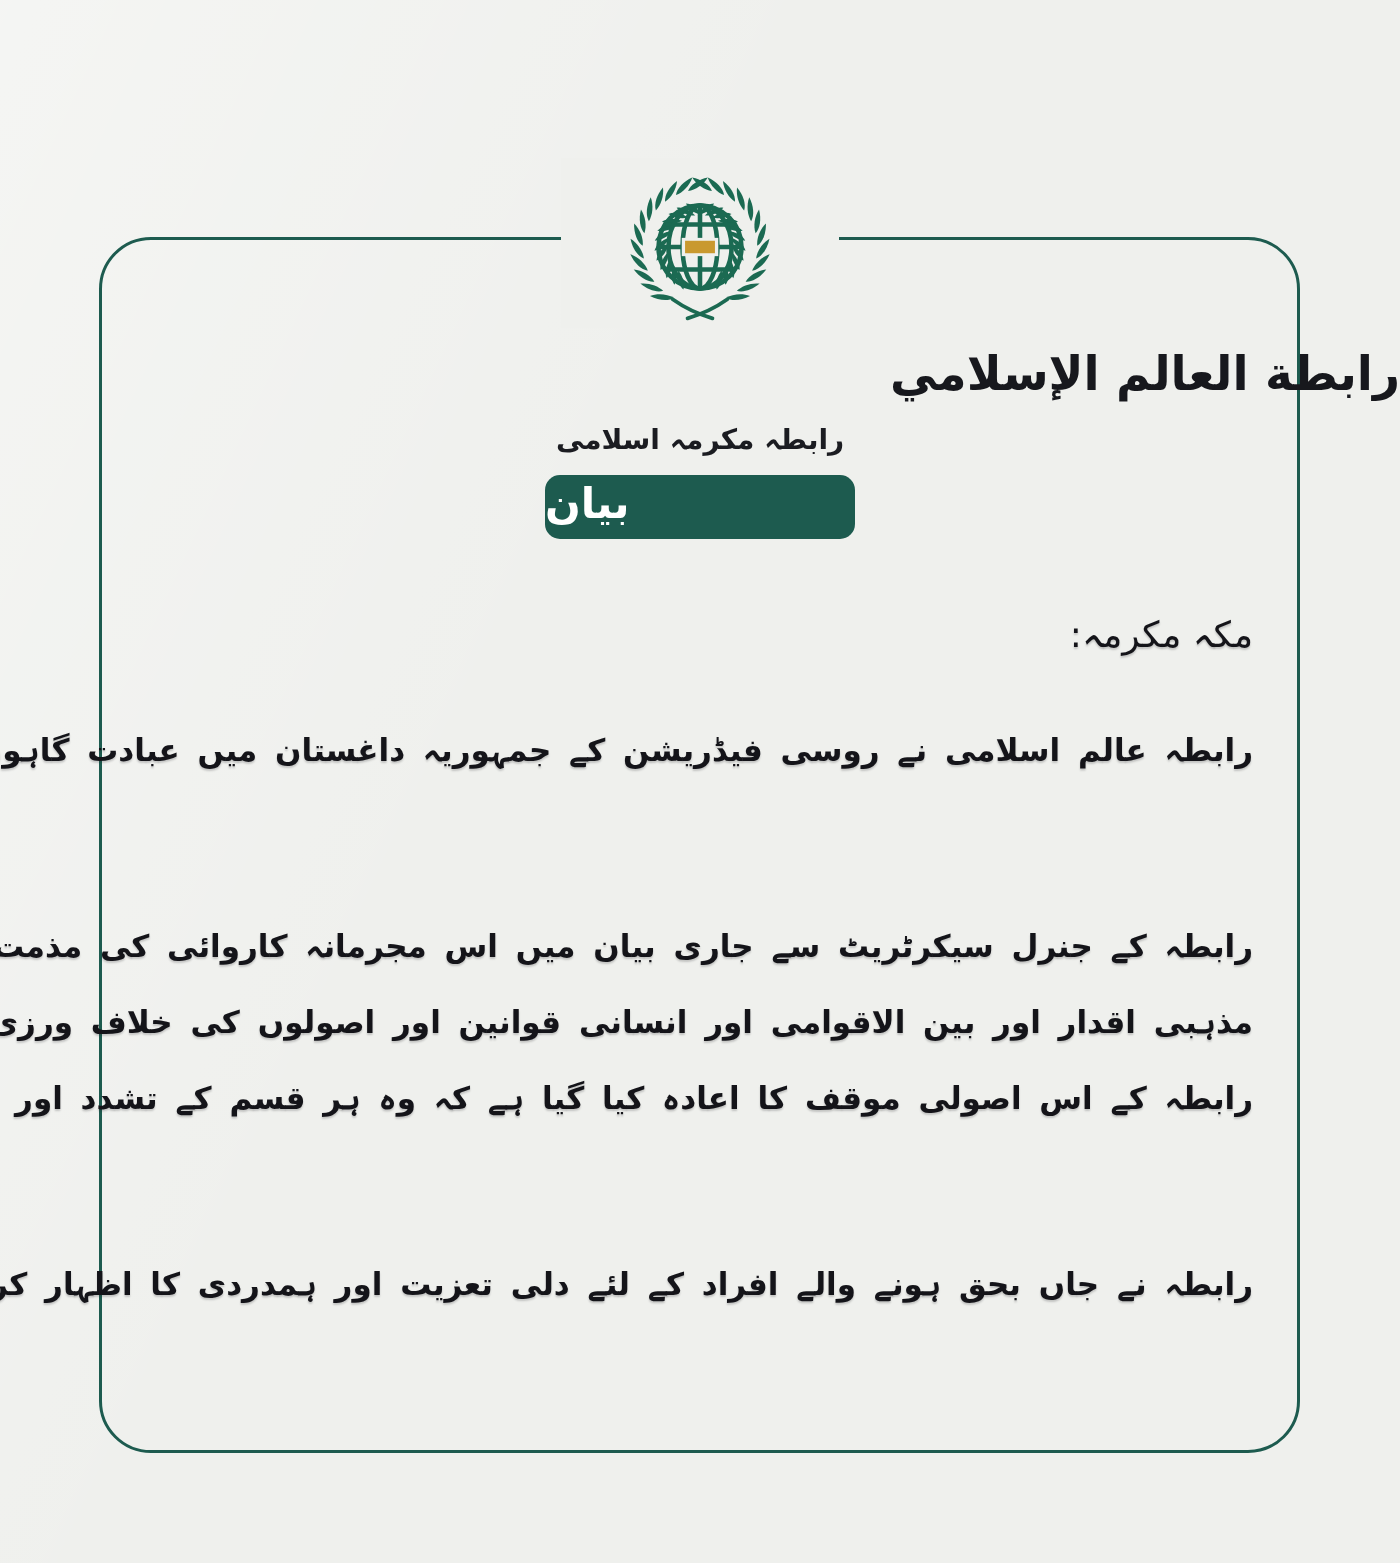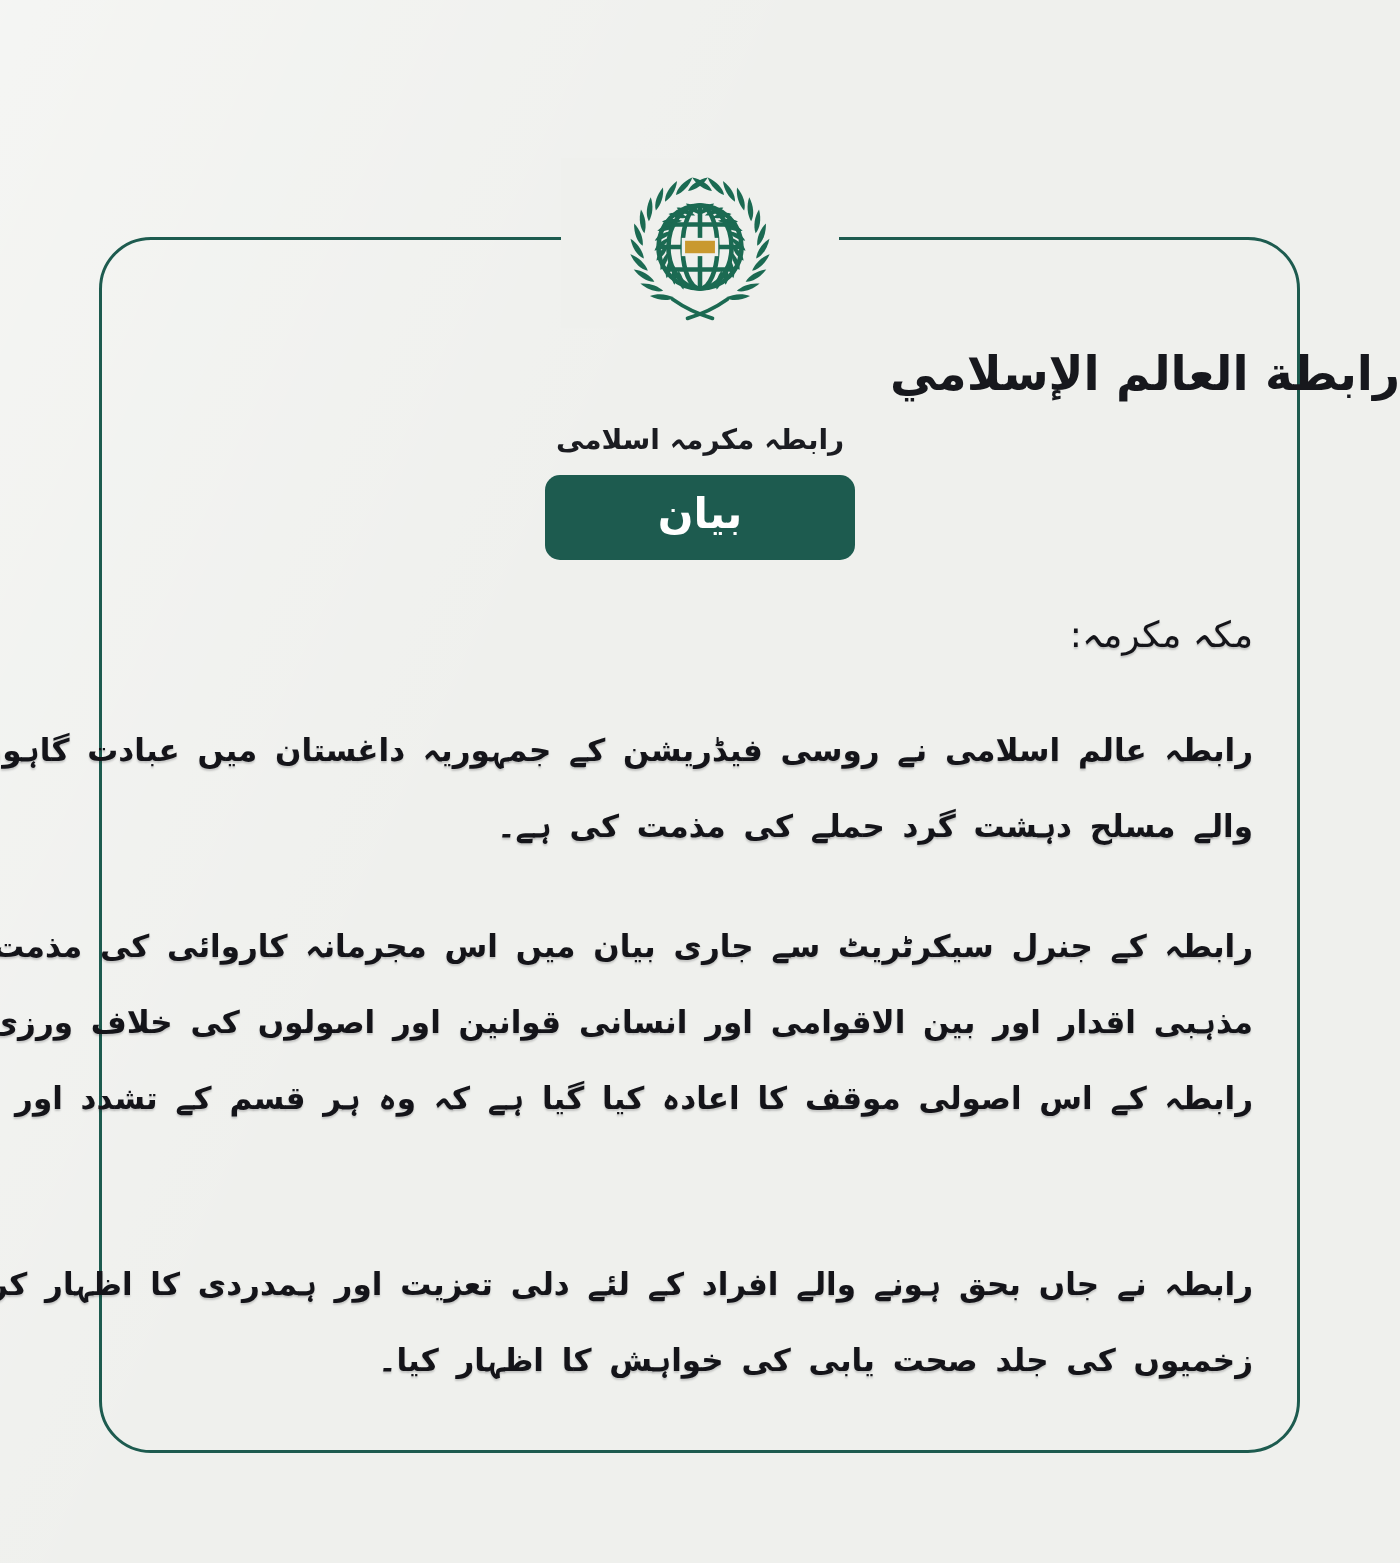--- a/index.html
+++ b/index.html
@@ -58,26 +58,26 @@
     text-align: center;
     font-size: 28px;
     font-weight: bold;
     color: #1b1c21;
     line-height: 48px;
     z-index: 3;
   }
   .banner {
     position: absolute;
     left: 545px; top: 475px;
-    width: 310px; height: 85px;
+    width: 310px; height: 64px;
     background: #1d5b4f;
     border-radius: 15px;
     display: flex;
     align-items: center;
-    justify-content: center;
+    justify-content: flex-end;
     z-index: 3;
   }
   .banner .banner-label {
     color: #ffffff;
     font-size: 42px;
     font-weight: bold;
     line-height: 79px;
     padding-bottom: 8px;
   }
 
@@ -182,27 +182,25 @@
 <div class="banner">
   <span class="banner-label">بيان</span>
 </div>
 
 <div class="statement">
 
   <div class="dateline">مکہ مکرمہ:</div>
 
   <div class="para para-1">
     <div class="line">رابطہ عالم اسلامی نے روسی فیڈریشن کے جمہوریہ داغستان میں عبادت گاہوں کو نشانہ بنانے</div>
-    <div class="line">والے مسلح دہشت گرد حملے کی مذمت کی ہے۔</div>
   </div>
 
   <div class="para para-2">
     <div class="line">رابطہ کے جنرل سیکرٹریٹ سے جاری بیان میں اس مجرمانہ کاروائی کی مذمت کی گئی ہے جس میں</div>
     <div class="line">مذہبی اقدار اور بین الاقوامی اور انسانی قوانین اور اصولوں کی خلاف ورزی کی گئی ہے۔ بیان میں</div>
     <div class="line">رابطہ کے اس اصولی موقف کا اعادہ کیا گیا ہے کہ وہ ہر قسم کے تشدد اور دہشت گردی کو مسترد</div>
   </div>
 
   <div class="para para-3">
     <div class="line">رابطہ نے جاں بحق ہونے والے افراد کے لئے دلی تعزیت اور ہمدردی کا اظہار کرتے ہوئے</div>
-    <div class="line">زخمیوں کی جلد صحت یابی کی خواہش کا اظہار کیا۔</div>
   </div>
 
 </div>
 
 </body></html>

